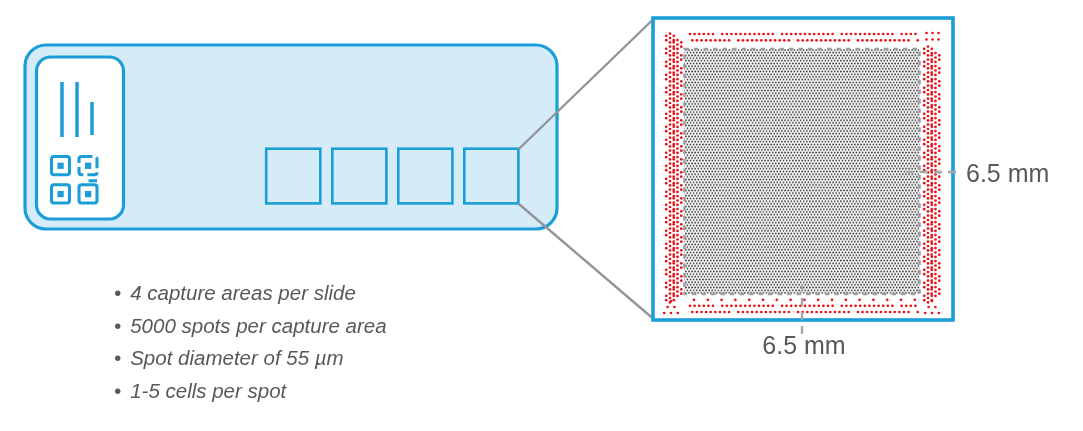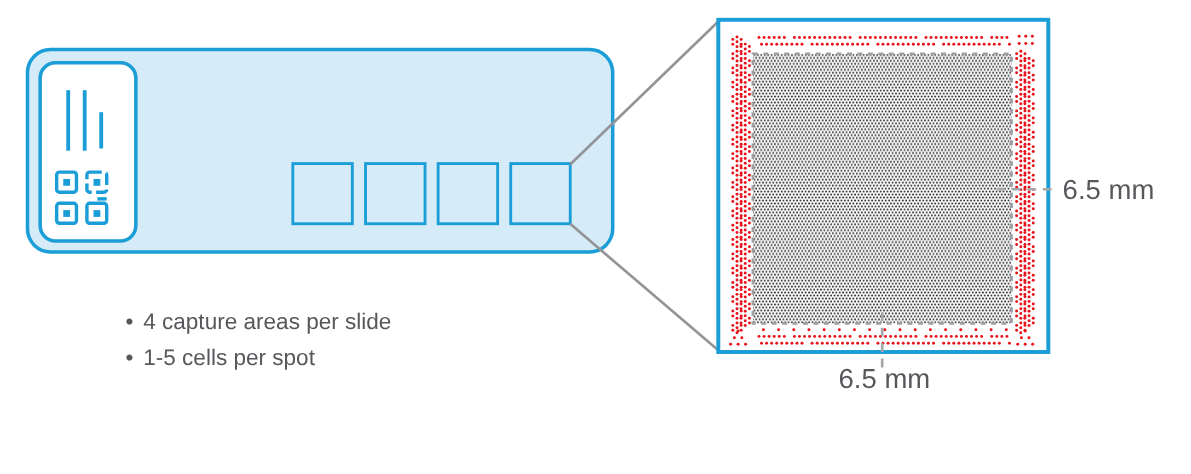--- a/index.html
+++ b/index.html
@@ -31,20 +31,21 @@
   .dim-right{left:966px;top:159px;}
   .dim-bottom{left:742px;top:331px;width:124px;text-align:center;}
   .specs{
     position:absolute;
     left:114px;top:277px;
     margin:0;padding:0;
     list-style:none;
     color:var(--text-gray);
     font-size:20.5px;
     line-height:32.5px;
+    font-style:italic;
   }
   .specs li{white-space:nowrap;}
   .specs .bullet{margin-right:9px;}
 </style>
 </head>
 <body>
 
 <div class="stage">
 
   <svg width="1083" height="431" viewBox="0 0 1083 431">
@@ -891,15 +892,17 @@
         <line x1="802" y1="284" x2="802" y2="334"></line>
       </g>
     </g>
   </svg>
 
   <div class="dim-label dim-right">6.5 mm</div>
   <div class="dim-label dim-bottom">6.5 mm</div>
 
   <ul class="specs">
     <li><span class="bullet">•</span><span>4 capture areas per slide</span></li>
+    <li><span class="bullet">•</span><span>5000 spots per capture area</span></li>
+    <li><span class="bullet">•</span><span>Spot diameter of 55 µm</span></li>
     <li><span class="bullet">•</span><span>1-5 cells per spot</span></li>
   </ul>
 </div>
 
 </body></html>

